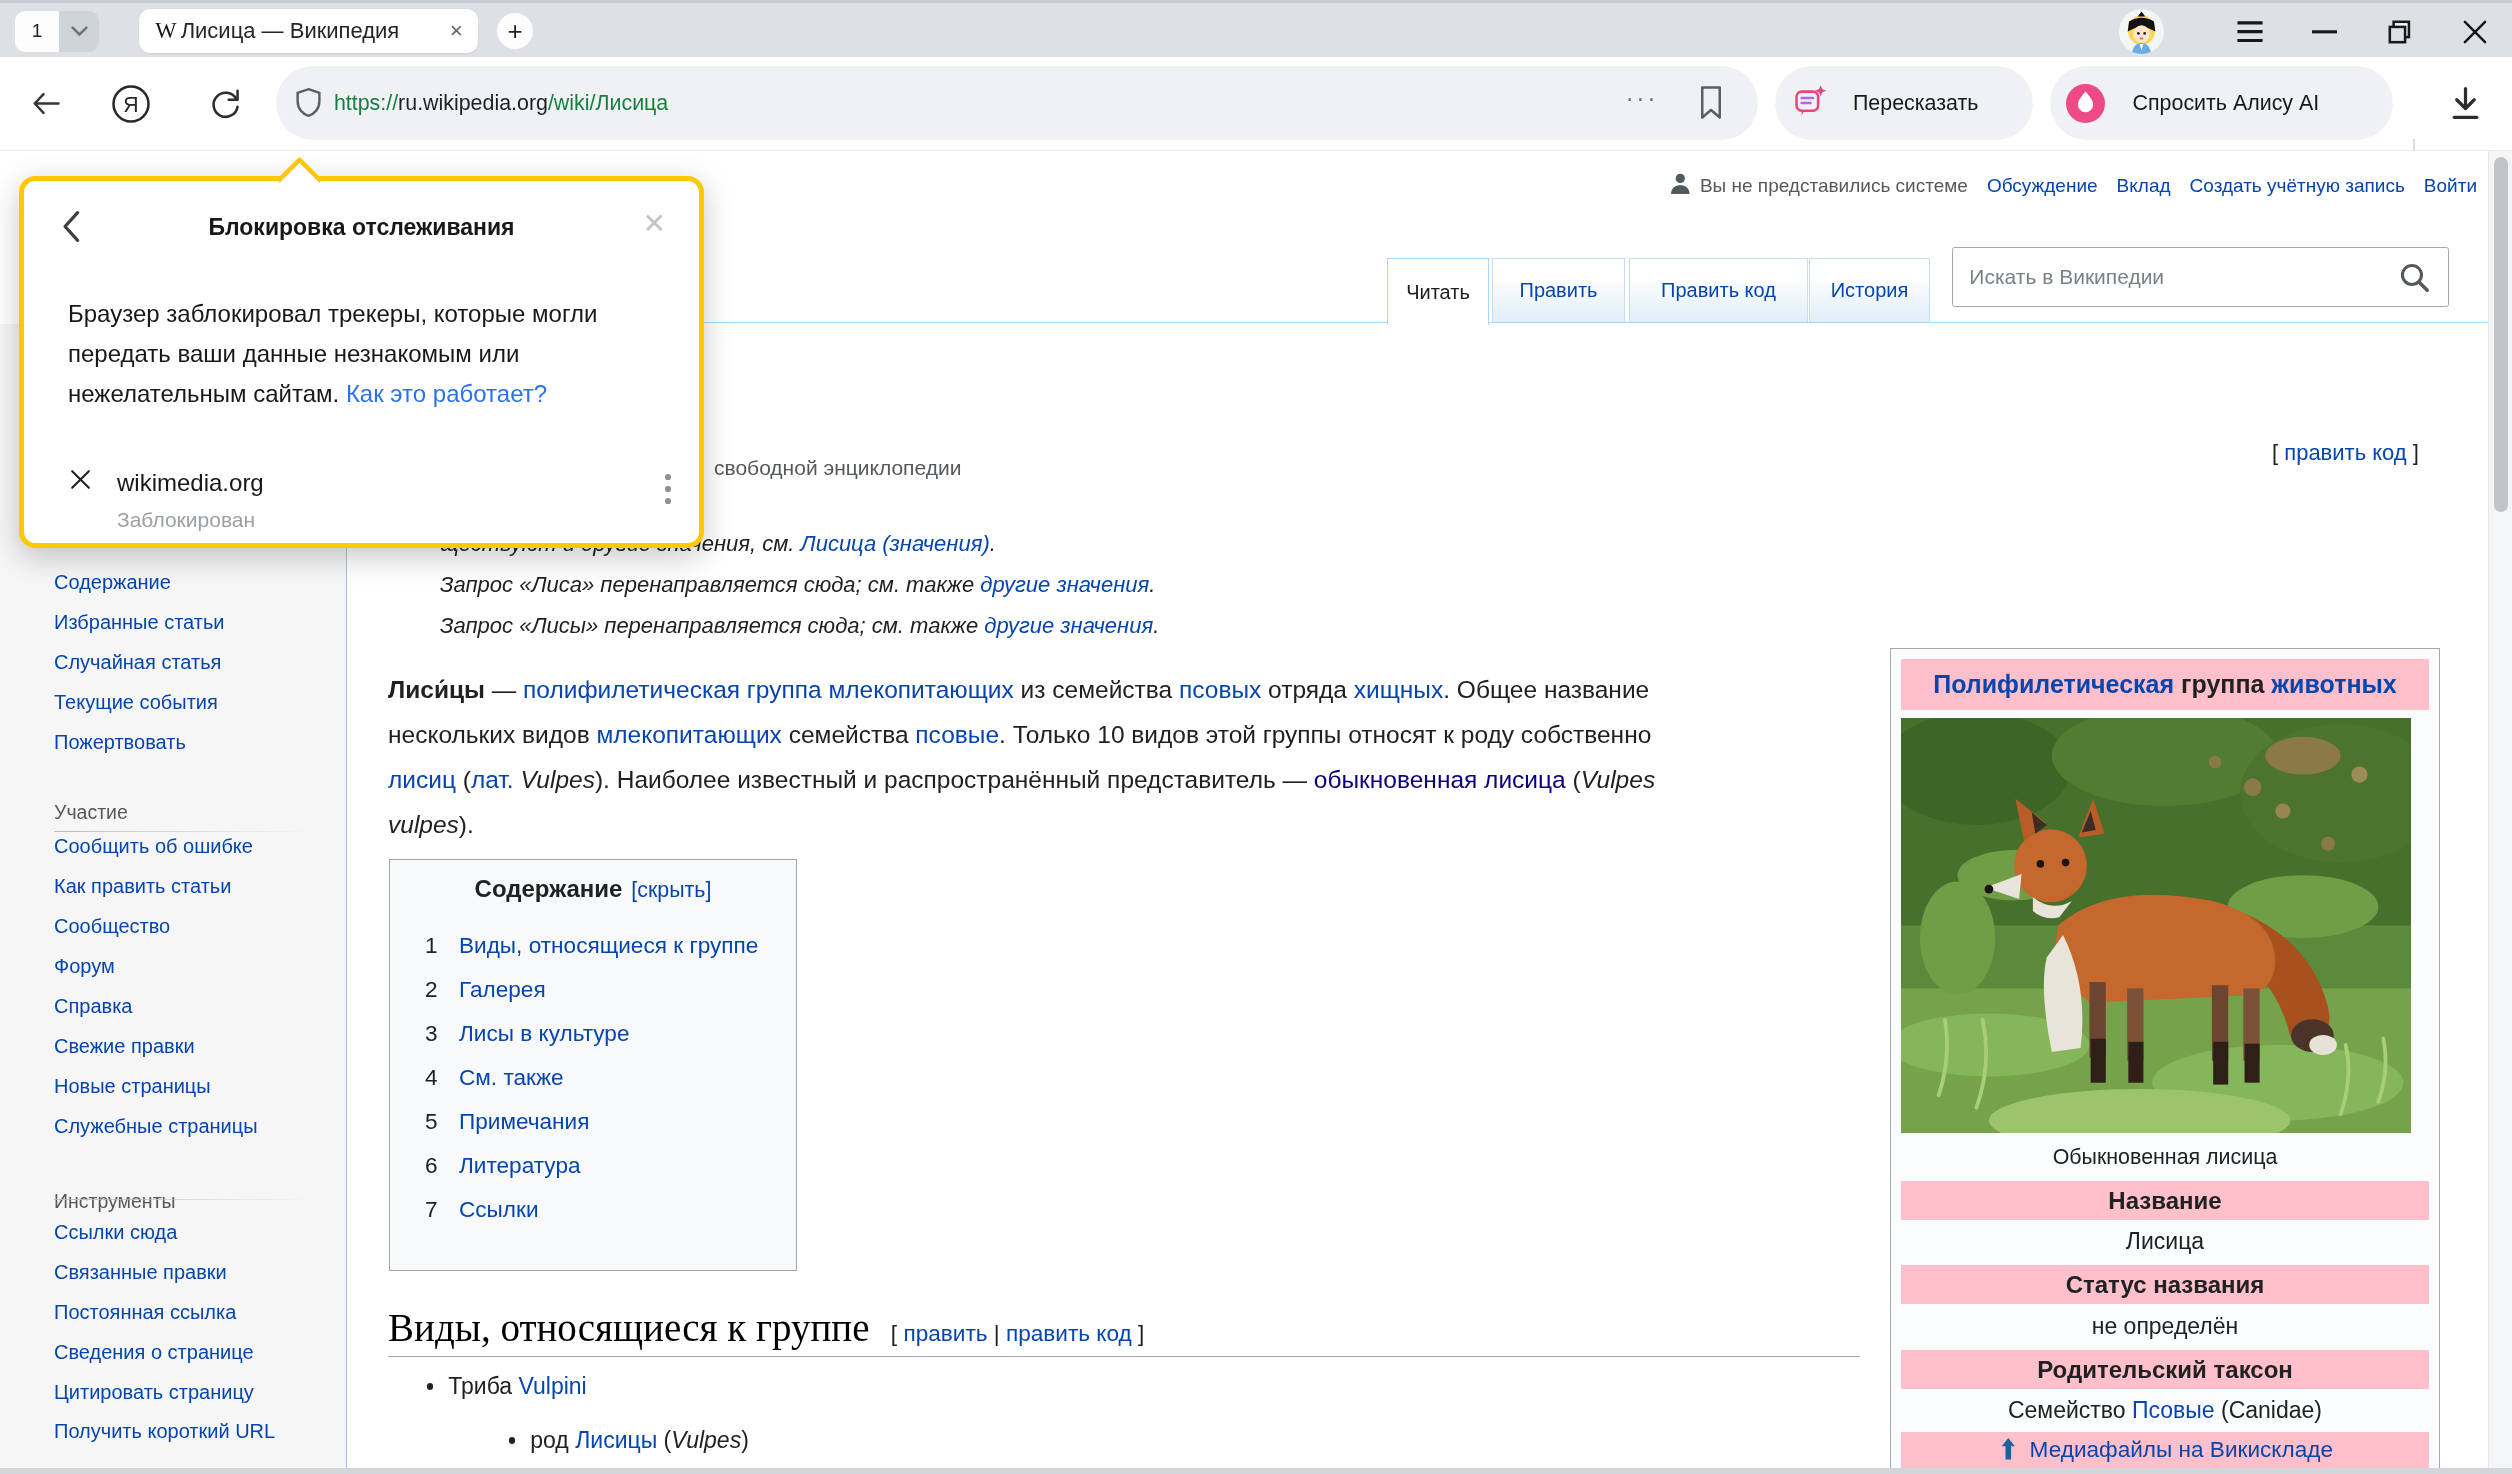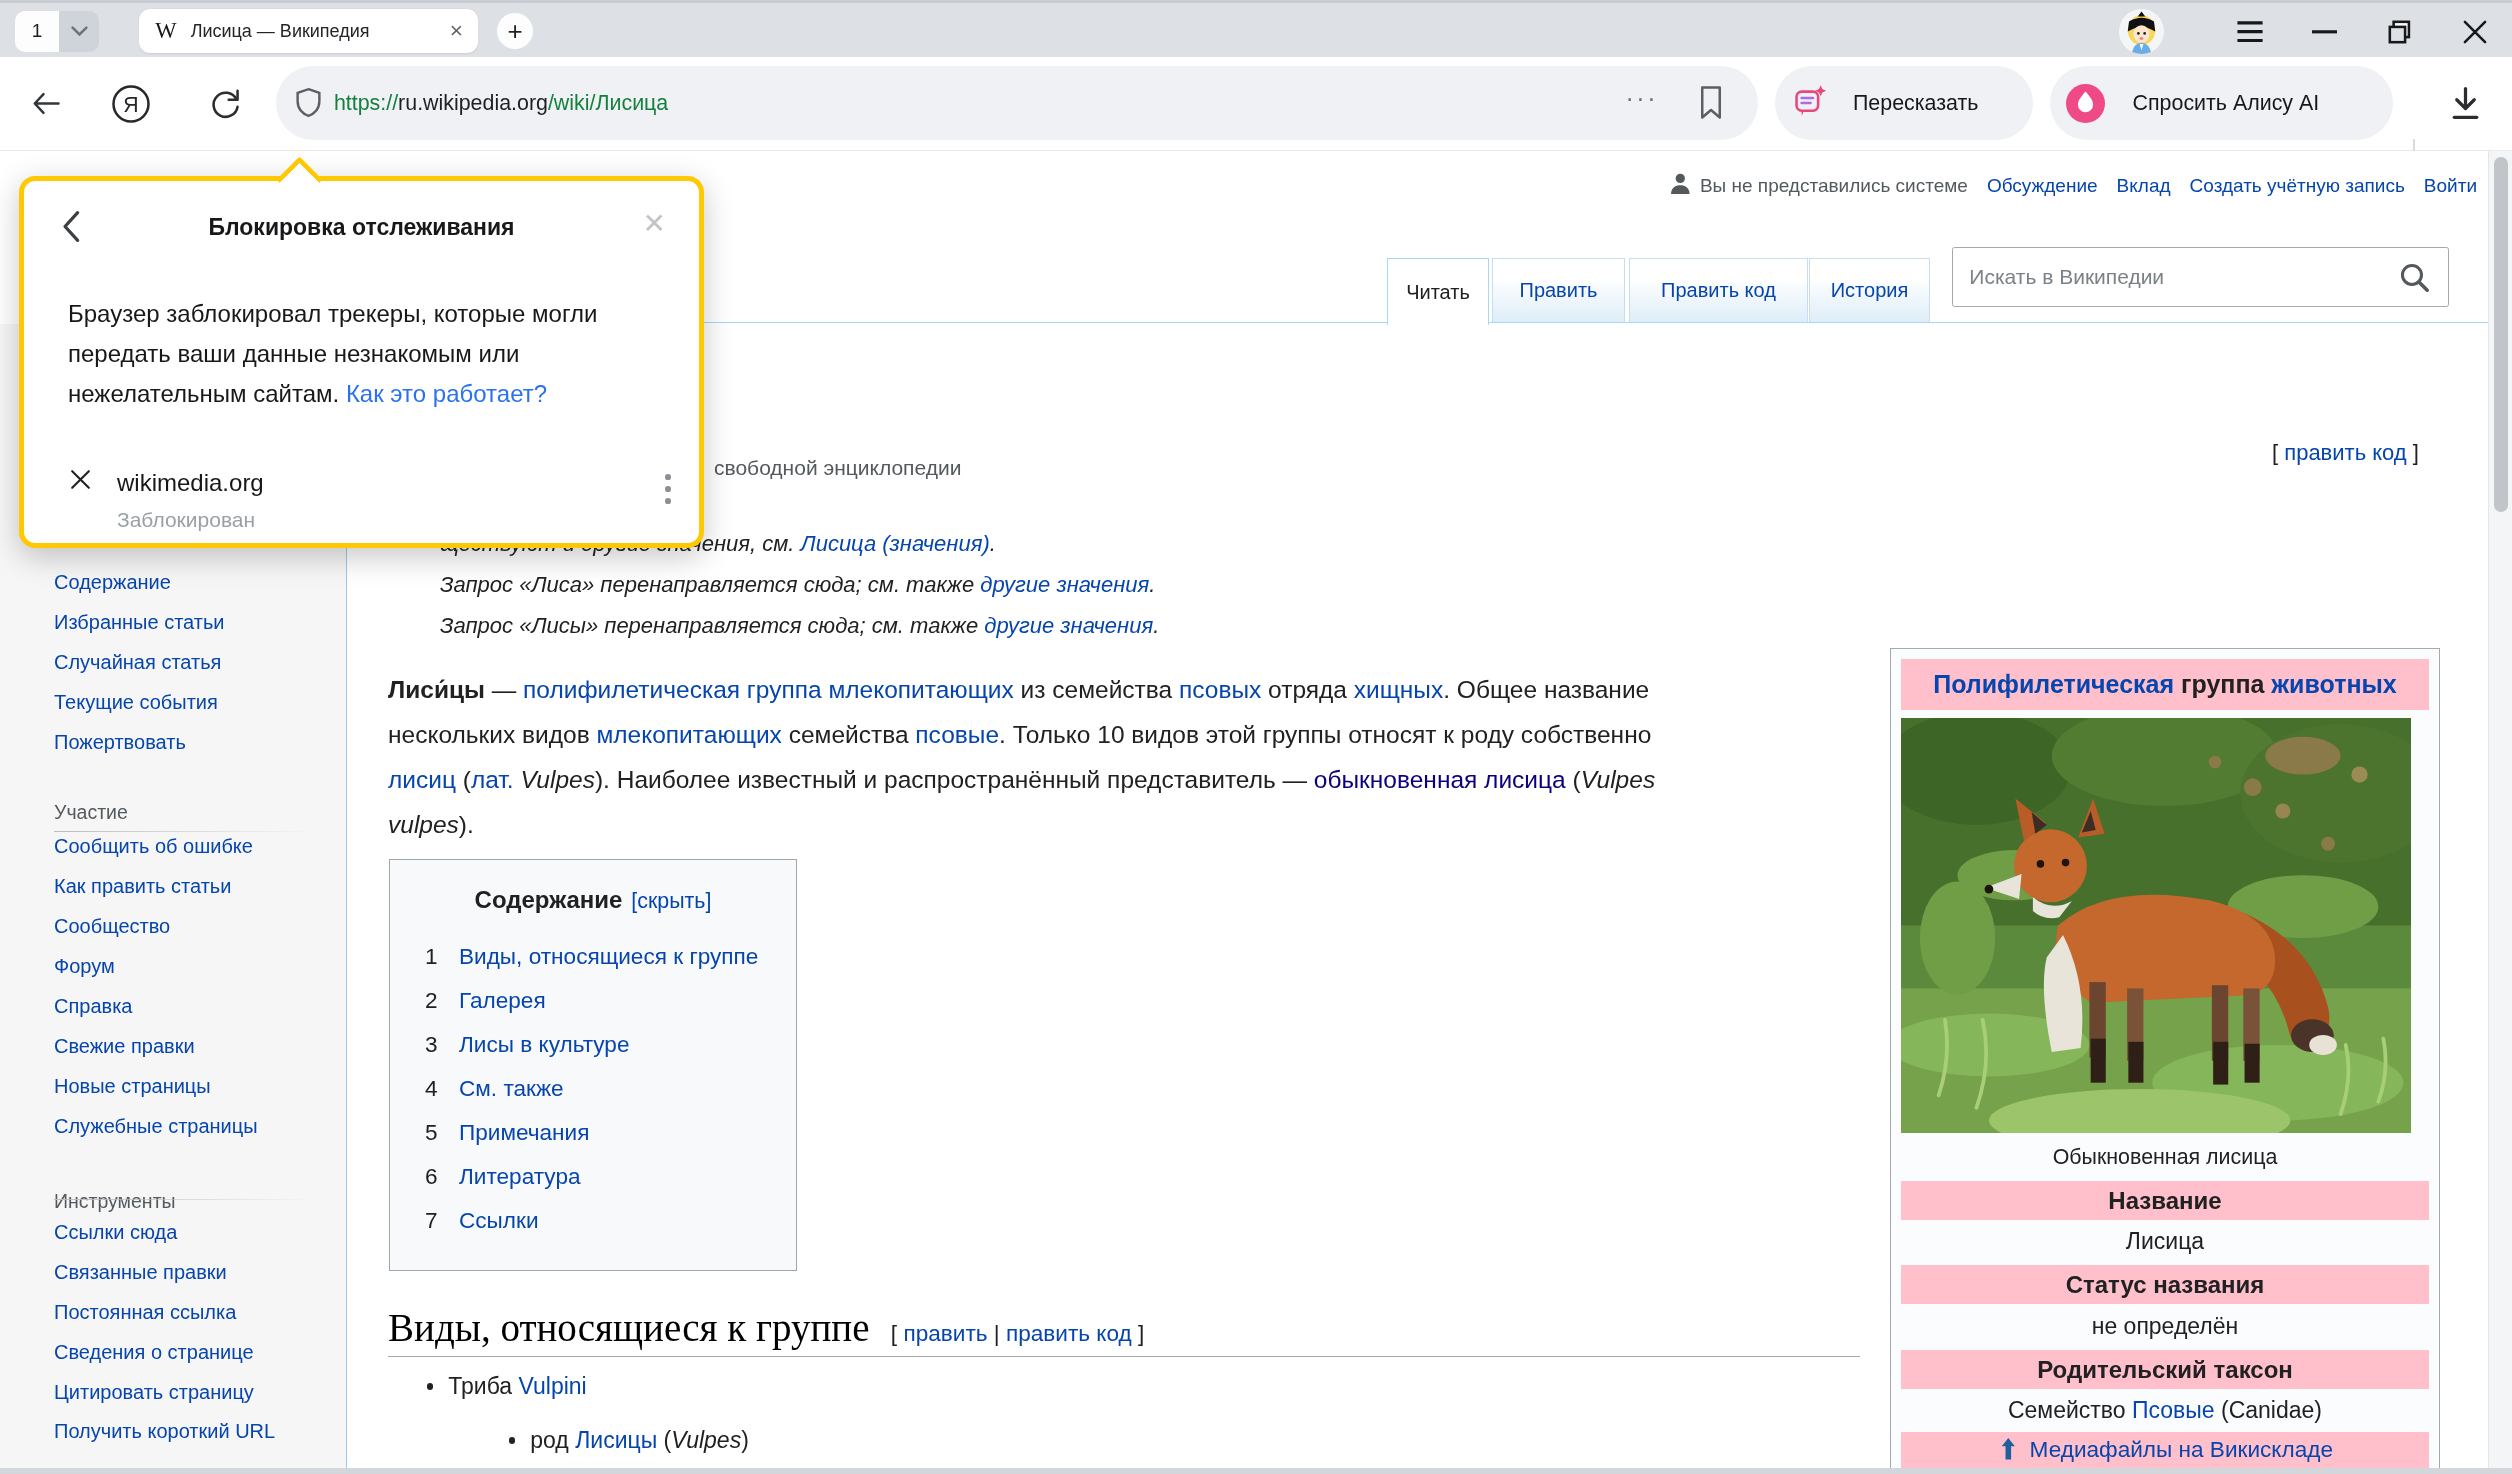--- a/index.html
+++ b/index.html
@@ -6,21 +6,21 @@
   .screen{position:relative;width:2512px;height:1475px;overflow:hidden;
           font-family:"Liberation Sans",sans-serif;color:#202122;background:#fff;}
 
   
   .tabstrip{position:absolute;left:0;top:0;width:2512px;height:57px;background:#dde0e5;border-top:3.1px solid #c9cdd3;box-sizing:border-box;}
   .tabgroup{position:absolute;left:15px;top:7.5px;height:41px;display:flex;border-radius:10px;overflow:hidden;}
   .tabgroup .num{width:44px;background:#fdfdfd;display:flex;align-items:center;justify-content:center;font-size:19px;color:#1f2023;}
   .tabgroup .chev{width:40px;background:#cfd3da;display:flex;align-items:center;justify-content:center;}
   .btab{position:absolute;left:139px;top:6.3px;width:339px;height:44px;background:#fff;border-radius:11.3px;display:flex;align-items:center;box-shadow:0 0.6px 1.9px rgba(0,0,0,.08);}
   .btab .fav{font-family:"Liberation Serif",serif;font-size:22.6px;margin-left:16.3px;color:#161616;}
-  .btab .ttl{font-size:18px;color:#23252a;margin-left:14px;white-space:nowrap;overflow:hidden;flex:1;}
+  .btab .ttl{font-size:22px;color:#23252a;margin-left:4px;white-space:nowrap;overflow:hidden;flex:1;}
   .btab .cls{font-size:22.6px;color:#5f6368;margin:0 15px 0 6.3px;}
   .newtab{position:absolute;left:497px;top:10px;width:36px;height:36px;border-radius:50%;background:#fdfdfd;display:flex;align-items:center;justify-content:center;font-size:26px;font-weight:300;color:#1f2023;}
   .wincontrols{position:absolute;right:0;top:0;height:57px;display:flex;align-items:center;}
   .avatar{width:45px;height:45px;border-radius:50%;overflow:hidden;background:#f2f3f5;margin-right:48px;}
   .wc{width:75px;height:57px;display:flex;align-items:center;justify-content:center;color:#1f2023;}
   .wc.close{font-size:24px;font-weight:300;}
 
   
   .addressbar{position:absolute;left:0;top:57px;width:2512px;height:94px;background:#fff;border-bottom:1.3px solid #e8eaee;box-sizing:border-box;}
   .abar-ic{position:absolute;top:0;height:93px;display:flex;align-items:center;justify-content:center;}
@@ -48,21 +48,21 @@
   .wsearch{position:absolute;left:1952px;top:96px;width:497px;height:60px;box-sizing:border-box;border:1.3px solid #a2a9b1;border-radius:2.5px;background:#fff;font-size:21px;padding:0 57px 0 16.3px;color:#202122;font-family:"Liberation Sans",sans-serif;}
   .wsearch::placeholder{color:#7a8288;}
   .searchmag{position:absolute;left:2398px;top:110px;}
 
   .subtitle{position:absolute;left:714px;top:305px;font-size:21px;color:#54595d;}
   .edit-top{position:absolute;left:2272px;top:289px;font-size:22px;color:#202122;}
   .hatnote{position:absolute;left:440px;font-size:22px;font-style:italic;color:#202122;}
   .lead{position:absolute;left:388px;top:516px;width:1482px;font-size:24.5px;line-height:45px;color:#202122;}
 
   .toc{position:absolute;left:389px;top:708px;width:408px;height:412px;box-sizing:border-box;background:#f8f9fa;border:1.3px solid #9fa6ac;}
-  .toc-title{margin-top:26px;text-align:center;font-size:24px;}
+  .toc-title{margin-top:15px;text-align:center;font-size:24px;}
   .toc-title b{font-weight:bold;color:#202122;}
   .toc-title .hide{color:#0645ad;font-size:21.4px;margin-left:8.8px;}
   .toc-list{margin-top:21.4px;}
   .toc-item{height:44px;display:flex;align-items:center;padding-left:35px;font-size:22.6px;}
   .toc-item .n{color:#202122;width:34px;}
   .toc-item .l{color:#0645ad;}
 
   .h2row{position:absolute;left:388px;top:1154px;display:flex;align-items:baseline;}
   .h2txt{font-family:"Liberation Serif",serif;font-size:39px;color:#000;}
   .h2edit{font-size:22.6px;margin-left:21.4px;color:#202122;}

